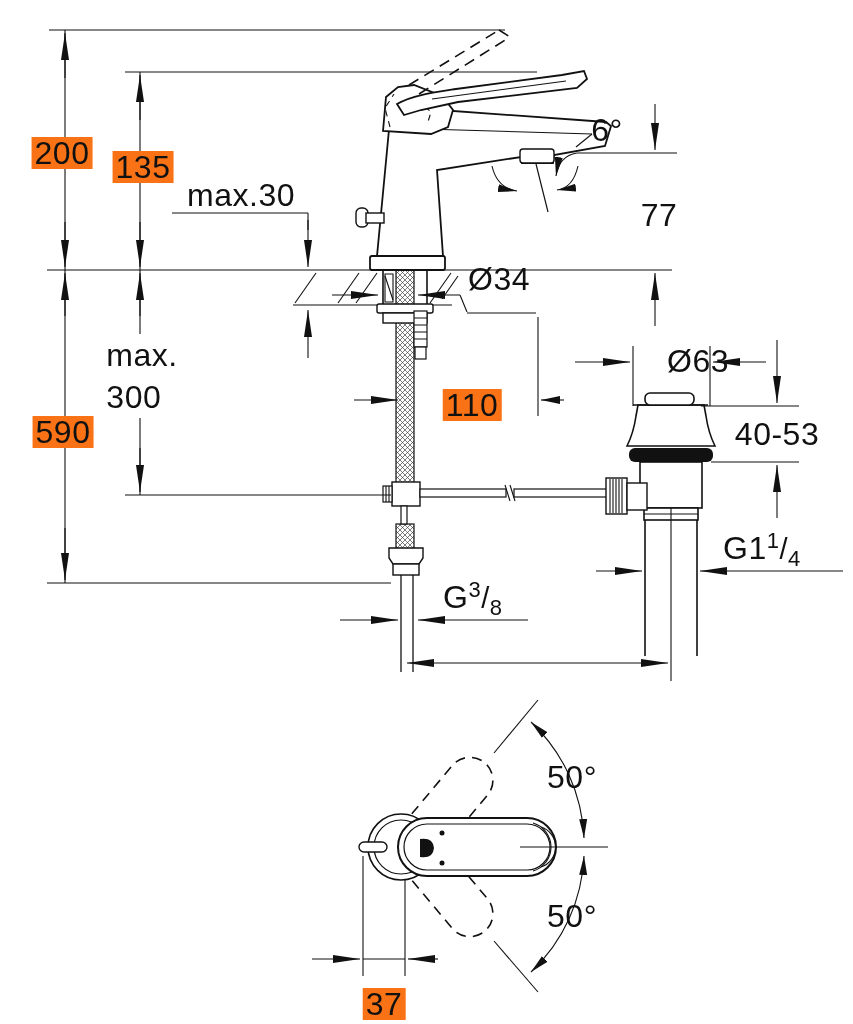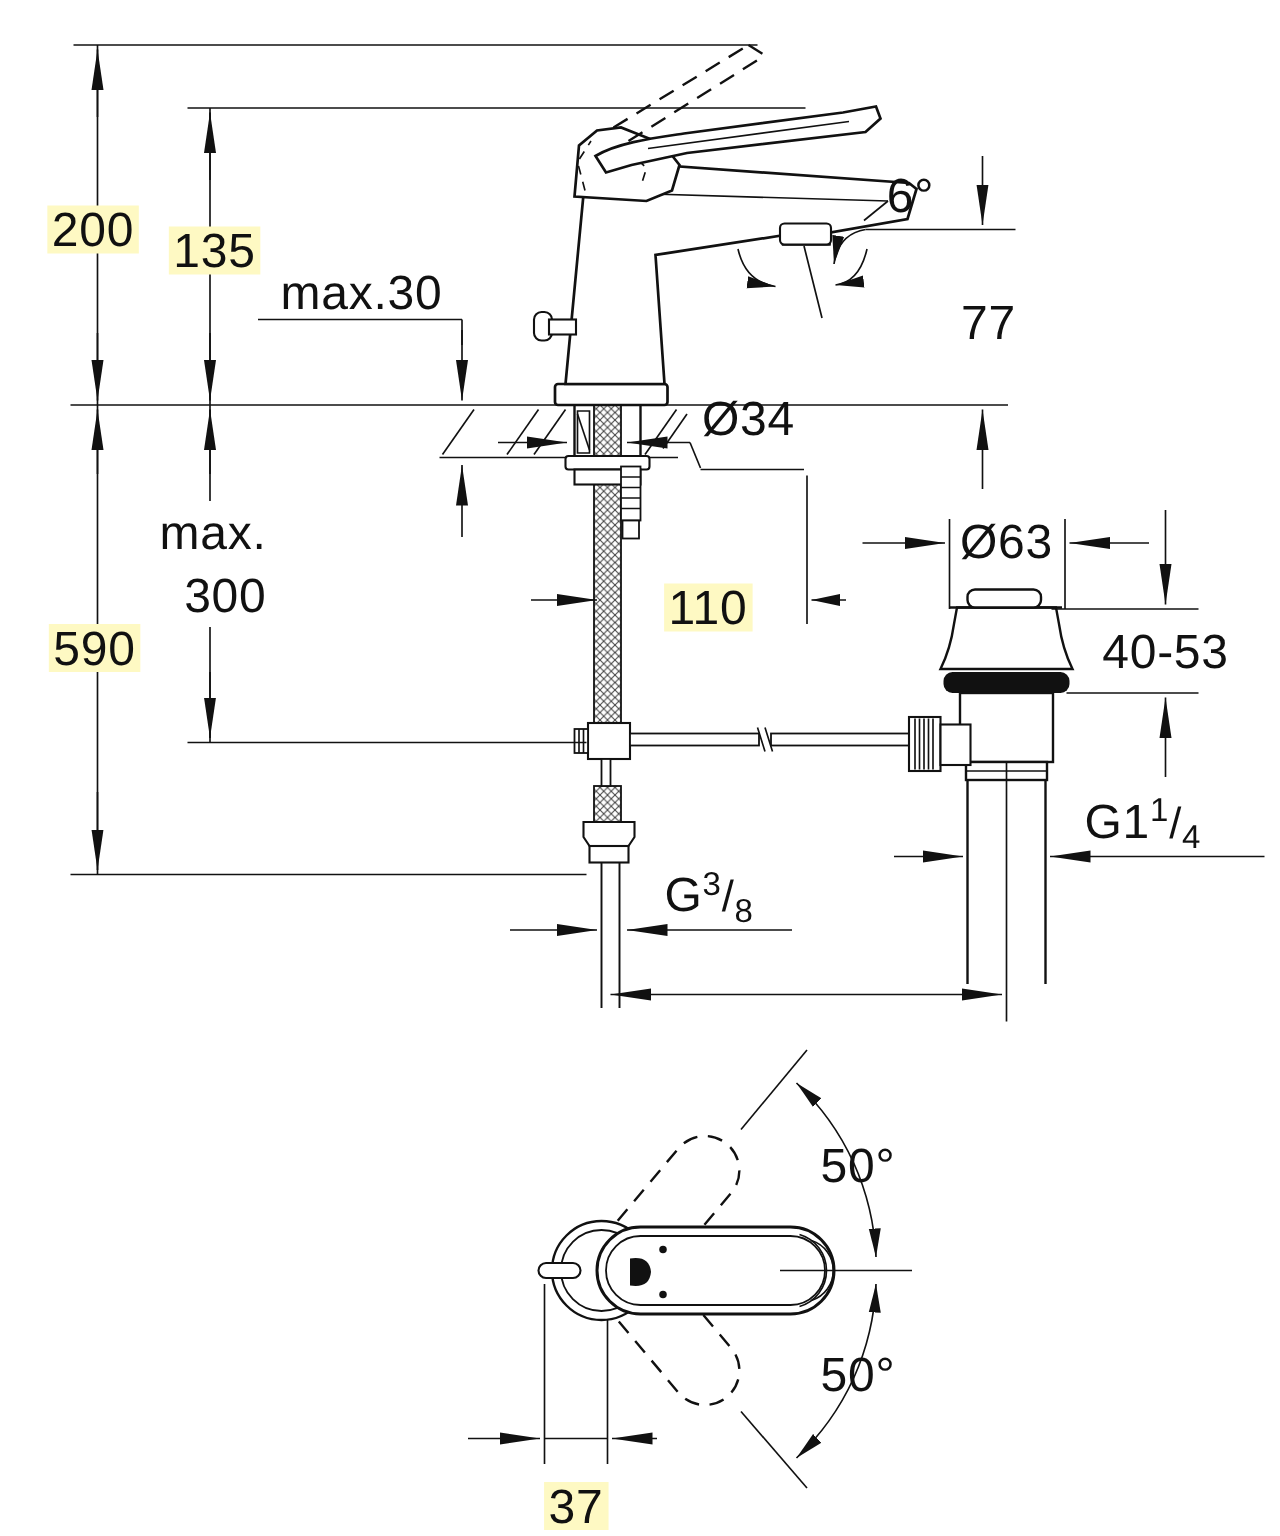--- a/index.html
+++ b/index.html
@@ -1,23 +1,23 @@
 <!DOCTYPE html>
 <html><head>
 <meta charset="utf-8">
 <style>
   html,body{margin:0;padding:0;background:#fff;width:853px;height:1024px;overflow:hidden}
   #stage{position:relative;width:853px;height:1024px;background:#fff;
          font-family:"Liberation Sans",sans-serif;color:#111}
   svg{position:absolute;left:0;top:0}
   .dim{position:absolute;font-size:32px;line-height:1;white-space:nowrap;
        transform:translate(-50%,-50%);letter-spacing:.5px;color:#111}
-  .bg{background:#fef9c3;padding:0 3px}
+  .bg{background:#f97316;padding:0 3px}
   .la{transform:translate(0,-50%)}          
-  .two{text-align:right;line-height:42px;background:#fff;padding:0 2px}
+  .two{text-align:left;line-height:42px;background:#fff;padding:0 2px}
   .fs{font-size:22px;position:relative;top:-11px}   
   .fb{font-size:22px;position:relative;top:7px}     
   .sl{font-size:29px}
 </style>
 </head>
 <body>
 
 <div id="stage">
 
 <svg width="853" height="1024" viewBox="0 0 853 1024">
@@ -210,21 +210,21 @@
   <span class="dim" style="left:659px;top:215px">77</span>
 
   <div class="dim two" style="left:142px;top:376px">
     <div>max.</div>
     <div>300</div>
   </div>
 
   <span class="dim bg" style="left:63px;top:432px">590</span>
   <span class="dim" style="left:499px;top:279px">Ø34</span>
   <span class="dim bg" style="left:472px;top:405px">110</span>
-  <span class="dim" style="left:671px;top:361px">Ø63</span>
+  <span class="dim" style="left:698px;top:361px">Ø63</span>
   <span class="dim" style="left:777px;top:434px">40-53</span>
 
   <span class="dim la" style="left:723px;top:548px">
     <span>G1</span><span class="fs">1</span><span class="sl">/</span><span class="fb">4</span>
   </span>
 
   <span class="dim la" style="left:443px;top:597px">
     <span>G</span><span class="fs">3</span><span class="sl">/</span><span class="fb">8</span>
   </span>
 

